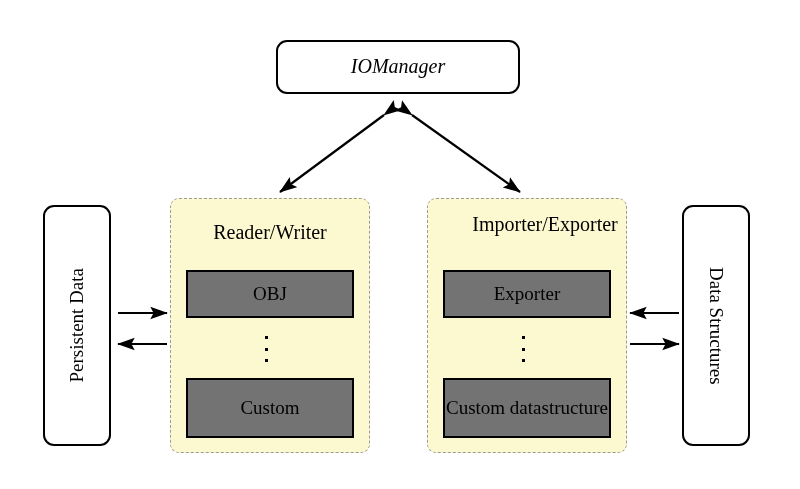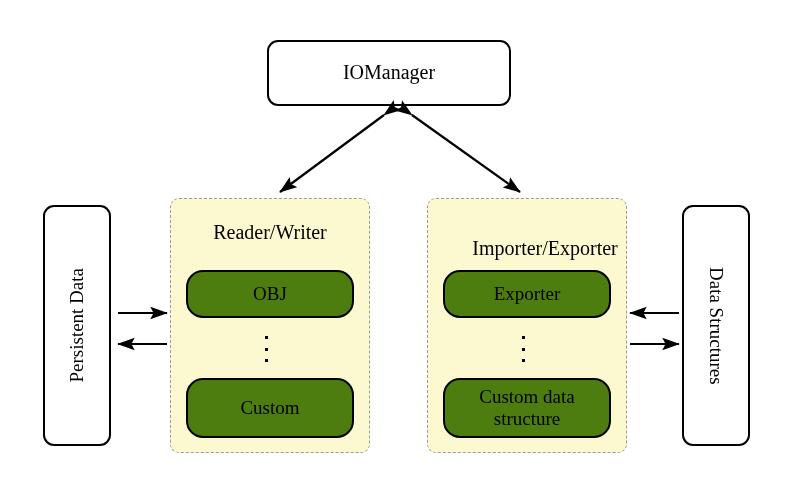--- a/index.html
+++ b/index.html
@@ -30,23 +30,23 @@
 
   
   .box-white {
     background: #ffffff;
     border: 2.4px solid #000000;
     border-radius: 11px;
   }
 
   
   .box-cream {
-    background: #4d7c0f;
+    background: #737373;
     border: 2.4px solid #000000;
-    border-radius: 17px;
+    border-radius: 0;
   }
 
   
   .group {
     position: absolute;
     box-sizing: border-box;
     background: #fcf8d0;
     border: 1.6px dashed #9b9b93;
     border-radius: 9px;
   }
@@ -88,21 +88,21 @@
     width: 800px;
     height: 489px;
     pointer-events: none;
   }
 </style>
 </head>
 <body>
 
 <div id="canvas">
 
-  <div class="node box-white label-lg" style="left:267px; top:40px; width:244px; height:66px;">
+  <div class="node box-white label-lg" style="left:276px; top:40px; width:244px; height:54px;font-style:italic;">
     <span>IOManager</span>
   </div>
 
   <div class="node box-white label-md" style="left:43px; top:205px; width:68px; height:241px;">
     <span class="rot-up">Persistent Data</span>
   </div>
 
   <div class="node box-white label-md" style="left:682px; top:205px; width:68px; height:241px;">
     <span class="rot-down">Data Structures</span>
   </div>
@@ -119,34 +119,34 @@
     <span></span>
       <span></span>
       <span></span>
   </div>
 
   <div class="node box-cream label-md" style="left:186px; top:378px; width:168px; height:60px; flex-direction:column; justify-content:center;">
     <span>Custom</span>
   </div>
 
   <div class="group" style="left:427px; top:198px; width:200px; height:255px;">
-    <div class="group-title" style="top:38px;padding-left:36px;">Importer/Exporter</div>
+    <div class="group-title" style="top:14px;padding-left:36px;">Importer/Exporter</div>
   </div>
 
   <div class="node box-cream label-md" style="left:443px; top:270px; width:168px; height:48px;">
     <span>Exporter</span>
   </div>
 
   <div class="vdots" style="left:521px; top:336px; width:4px; height:26px;">
     <span></span>
       <span></span>
       <span></span>
   </div>
 
-  <div class="node box-cream label-md" style="left:443px; top:378px; width:168px; height:60px; flex-direction:column; justify-content:center;">
+  <div class="node box-cream label-md" style="left:443px; top:378px; width:168px; height:60px; justify-content:center;">
     <span>Custom data</span>
     <span>structure</span>
   </div>
 
   <svg class="overlay">
     <defs>
       <marker id="ah" markerWidth="9" markerHeight="9" refX="7.6" refY="3.1" orient="auto" markerUnits="strokeWidth">
         <path d="M0,0.25 L8,3.1 L0,5.95 L1.5,3.1 Z" fill="#000000"></path>
       </marker>
       <marker id="ahs" markerWidth="9" markerHeight="9" refX="7.6" refY="3.1" orient="auto" markerUnits="strokeWidth">

